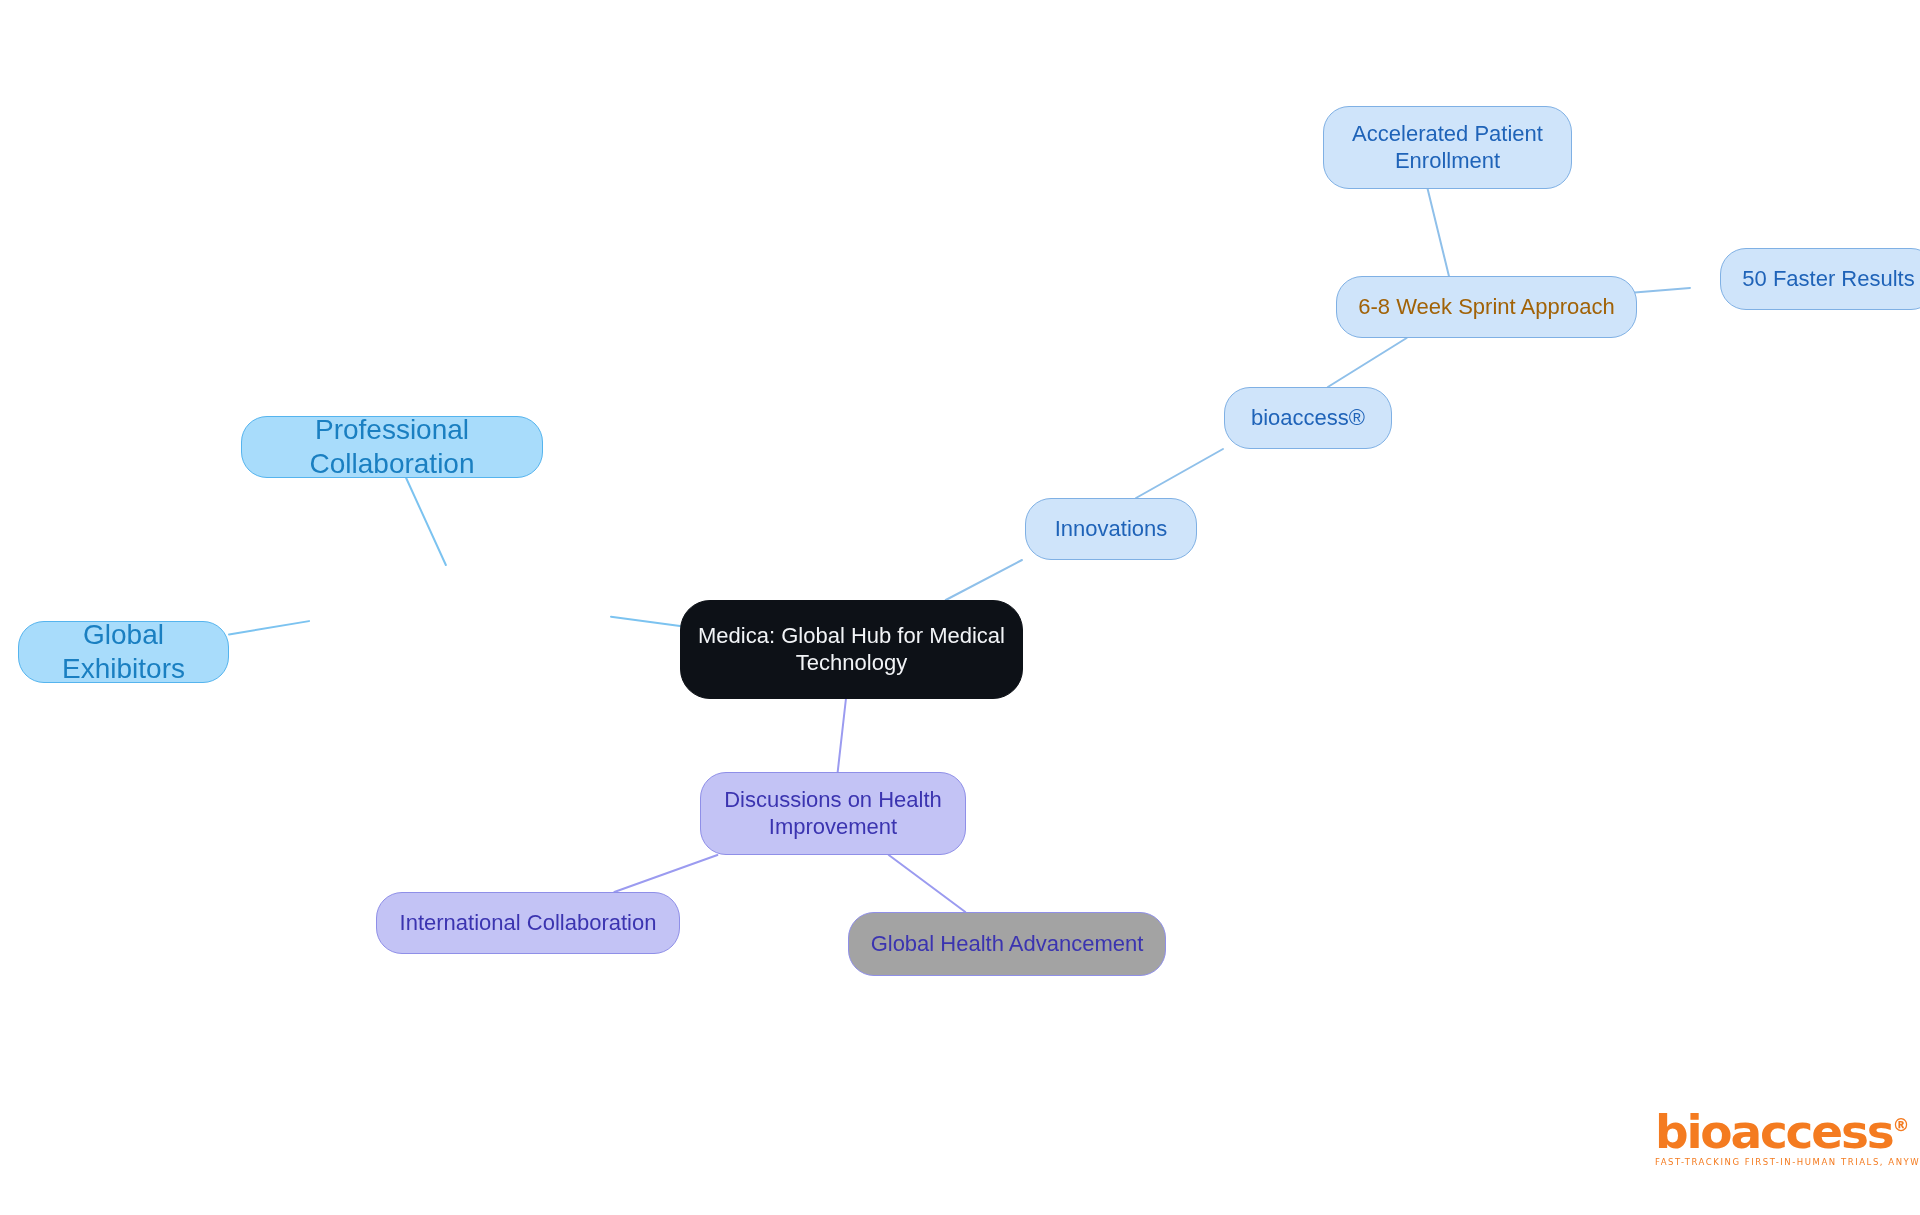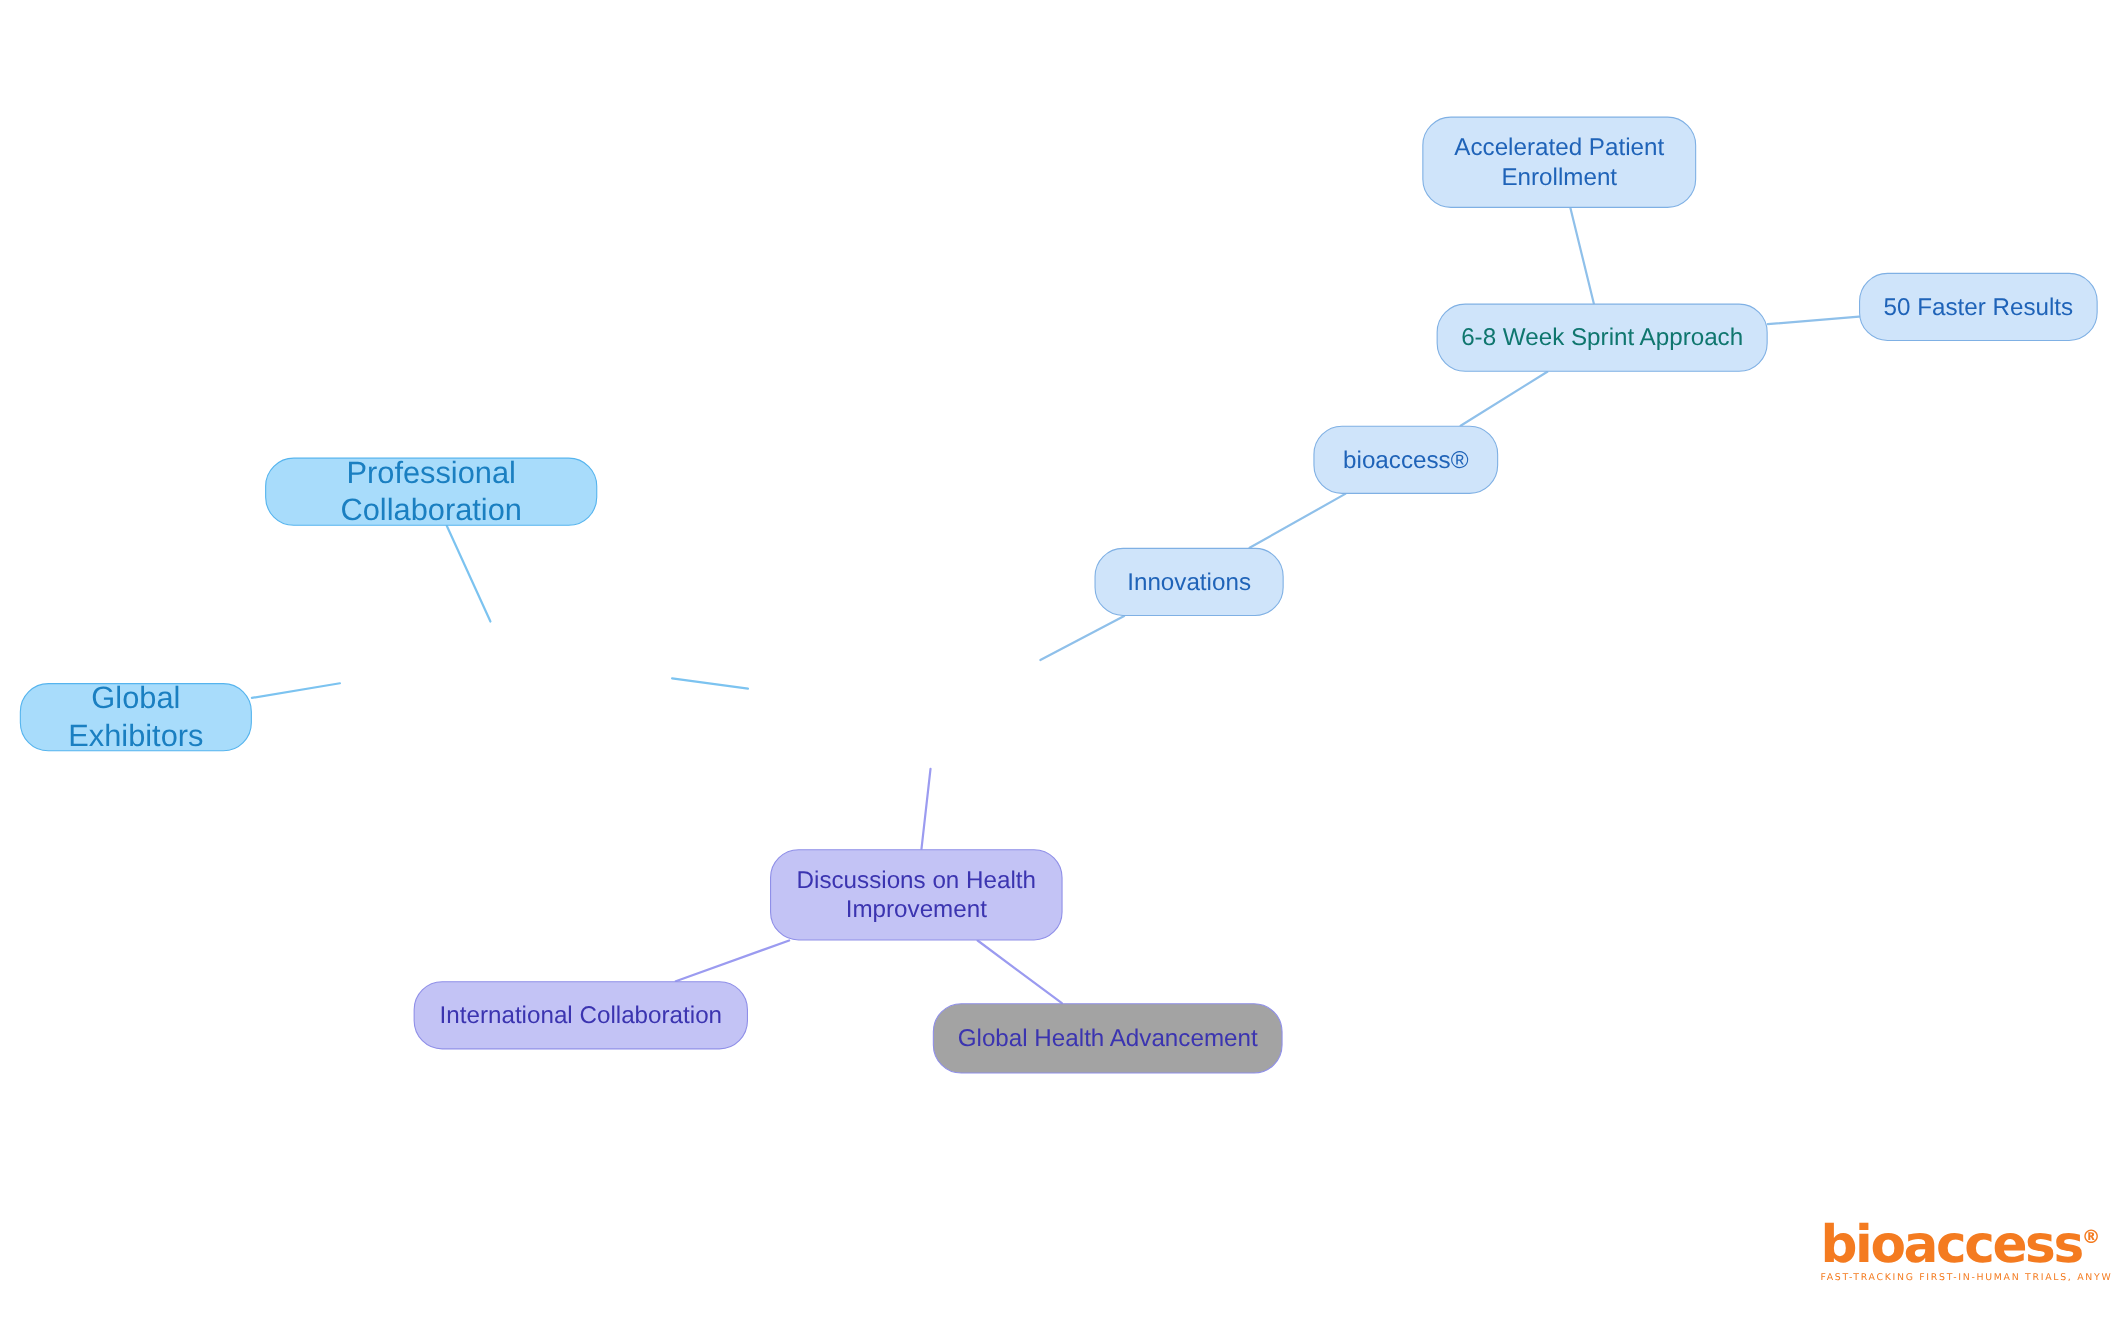--- a/index.html
+++ b/index.html
@@ -48,20 +48,21 @@
     border-color: #0d1117;
     color: #f2f4f7;
     font-size: 22px;
     border-radius: 30px;
   }
   .node-blue-light {
     background: #cfe4fa;
     border-color: #7fb0e4;
     color: #1f63b8;
     font-size: 22px;
+    margin-left: 30px;
   }
   .node-blue-bright {
     background: #a8dcfb;
     border-color: #55b4ee;
     color: #1a7fc1;
     font-size: 28px;
   }
   .node-purple {
     background: #c3c3f5;
     border-color: #8f8fe8;
@@ -115,31 +116,32 @@
         <line x1="1136.018018018018" y1="498" x2="1222.981981981982" y2="449" stroke="#8fc0ea" stroke-width="2" stroke-linecap="round"></line>
         <line x1="1327.8513513513512" y1="387" x2="1406.6486486486488" y2="338" stroke="#8fc0ea" stroke-width="2" stroke-linecap="round"></line>
         <line x1="1448.9200626959248" y1="276" x2="1427.6473354231975" y2="189" stroke="#8fc0ea" stroke-width="2" stroke-linecap="round"></line>
         <line x1="1607" y1="294.67836257309943" x2="1690" y2="287.8830409356725" stroke="#8fc0ea" stroke-width="2" stroke-linecap="round"></line>
         <line x1="845.9161585365854" y1="699" x2="837.6814024390244" y2="772" stroke="#9b9bf0" stroke-width="2" stroke-linecap="round"></line>
         <line x1="717.4063926940639" y1="855" x2="614.3470319634703" y2="892" stroke="#9b9bf0" stroke-width="2" stroke-linecap="round"></line>
         <line x1="888.7606177606177" y1="855" x2="965.3474903474903" y2="912" stroke="#9b9bf0" stroke-width="2" stroke-linecap="round"></line>
       </g>
   </svg>
 
+  <div class="node node-root" style="left: 680px; top: 600px; width: 343px; height: 99px; background: rgb(13, 17, 23); color: rgb(242, 244, 247);">Medica: Global Hub for Medical Technology</div>
 
 
   <div class="node node-blue-bright" style="left: 241px; top: 416px; width: 302px; height: 62px; background: rgb(168, 220, 251); border-color: rgb(85, 180, 238); color: rgb(26, 127, 193);">Professional Collaboration</div>
 
   <div class="node node-blue-light" style="left: 995px; top: 498px; width: 172px; height: 62px; background: rgb(207, 228, 250); border-color: rgb(127, 176, 228); color: rgb(31, 99, 184);">Innovations</div>
 
   <div class="node node-blue-bright" style="left: 18px; top: 621px; width: 211px; height: 62px; background: rgb(168, 220, 251); border-color: rgb(85, 180, 238); color: rgb(26, 127, 193);">Global Exhibitors</div>
 
   <div class="node node-blue-light" style="left: 1194px; top: 387px; width: 168px; height: 62px; background: rgb(207, 228, 250); border-color: rgb(127, 176, 228); color: rgb(31, 99, 184);">bioaccess®</div>
 
-  <div class="node node-blue-light" style="left: 1306px; top: 276px; width: 301px; height: 62px; background: rgb(207, 228, 250); border-color: rgb(127, 176, 228); color: #0f766e;">6-8 Week Sprint Approach</div>
+  <div class="node node-blue-light" style="left: 1306px; top: 276px; width: 301px; height: 62px; background: rgb(207, 228, 250); border-color: rgb(127, 176, 228); color: #a16207;">6-8 Week Sprint Approach</div>
 
   <div class="node node-blue-light" style="left: 1293px; top: 106px; width: 249px; height: 83px; background: rgb(207, 228, 250); border-color: rgb(127, 176, 228); color: rgb(31, 99, 184);">Accelerated Patient Enrollment</div>
 
   <div class="node node-blue-light" style="left: 1690px; top: 248px; width: 217px; height: 62px; background: rgb(207, 228, 250); border-color: rgb(127, 176, 228); color: rgb(31, 99, 184);">50 Faster Results</div>
 
   <div class="node node-purple" style="left: 700px; top: 772px; width: 266px; height: 83px; background: rgb(195, 195, 245); border-color: rgb(143, 143, 232); color: rgb(59, 52, 176);">Discussions on Health Improvement</div>
 
   <div class="node node-purple" style="left: 376px; top: 892px; width: 304px; height: 62px; background: rgb(195, 195, 245); border-color: rgb(143, 143, 232); color: rgb(59, 52, 176);">International Collaboration</div>
 
   <div class="node node-purple" style="left: 848px; top: 912px; width: 318px; height: 64px; background: #a3a3a3; border-color: rgb(143, 143, 232); color: rgb(59, 52, 176);">Global Health Advancement</div>

